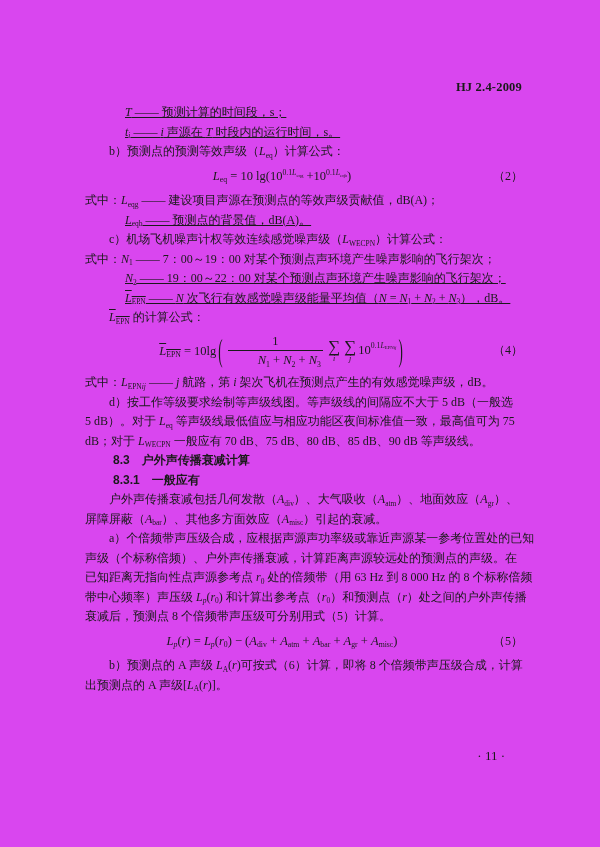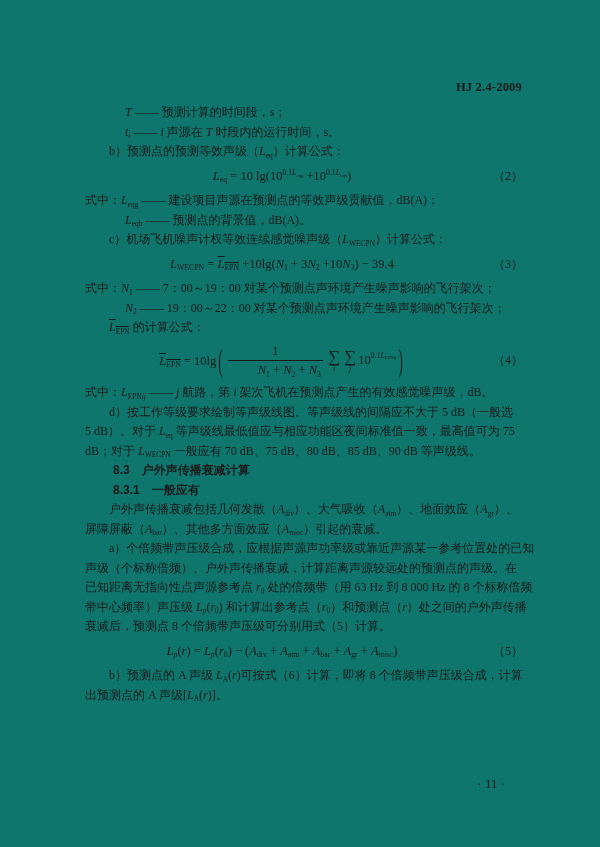--- a/index.html
+++ b/index.html
@@ -1,31 +1,31 @@
 <!DOCTYPE html>
 <html><head>
 <meta charset="utf-8">
 <style>
   html,body{margin:0;padding:0;background:#ffffff;}
   .page{
     width:600px;height:847px;position:relative;overflow:hidden;
-    background:#0f766e;color:#1a1a1a;
+    background:#d946ef;color:#1a1a1a;
     font-family:"Liberation Serif","DejaVu Serif",serif;
   }
   .header{
     position:absolute;top:80px;left:85px;right:78px;
     text-align:right;font-size:12.5px;font-weight:bold;letter-spacing:0.2px;
   }
   .content{
     position:absolute;top:103px;left:85px;width:438px;
     font-size:12px;line-height:19.5px;
   }
   .line{white-space:nowrap;}
   .ind2{text-indent:24px;}
-  .ind3{text-indent:40px;}
+  .ind3{text-indent:40px;text-decoration:underline;}
   .heading{
     font-weight:bold;
     font-family:"Liberation Sans","DejaVu Sans",sans-serif;
     font-size:12px;
     margin-left:28px;
   }
   .formula-row{display:flex;align-items:center;margin:5px 0;}
   .formula{flex:1;text-align:center;font-size:12.5px;}
   .eqnum{width:44px;text-align:right;font-size:12px;}
   i{font-style:italic;}
@@ -42,45 +42,42 @@
   .stk{
     display:inline-flex;flex-direction:column;align-items:center;
     vertical-align:middle;line-height:1;margin:0 2px;
   }
   .stk-sym{font-size:17px;}
   .stk-sub{font-size:8px;}
   .bigp{display:inline-flex;align-items:center;}
   .paren{display:inline-block;transform:scaleY(2.35);font-size:13px;margin:0 2px;}
   .footer{
     position:absolute;top:748px;left:0;right:95px;
-    text-align:right;font-size:13px;margin-top:28px;
+    text-align:right;font-size:13px;
   }
 </style>
 </head>
 <body>
 
 <div class="page">
   <div class="header">HJ 2.4-2009</div>
   <div class="content">
       <div class="line ind3"><i>T</i> —— 预测计算的时间段，s；</div>
       <div class="line ind3"><i>t</i><sub><i>i</i></sub> —— <i>i</i> 声源在 <i>T</i> 时段内的运行时间，s。</div>
       <div class="line ind2">b）预测点的预测等效声级（<i>L</i><sub>eq</sub>）计算公式：</div>
       <div class="formula-row">
         <div class="formula"><i>L</i><sub>eq</sub> = 10 lg(10<sup>0.1<i>L</i><sub>eqg</sub></sup> +10<sup>0.1<i>L</i><sub>eqb</sub></sup>)</div>
         <div class="eqnum">（2）</div>
       </div>
       <div class="line ind0">式中：<i>L</i><sub>eqg</sub> —— 建设项目声源在预测点的等效声级贡献值，dB(A)；</div>
       <div class="line ind3"><i>L</i><sub>eqb</sub> —— 预测点的背景值，dB(A)。</div>
       <div class="line ind2">c）机场飞机噪声计权等效连续感觉噪声级（<i>L</i><sub>WECPN</sub>）计算公式：</div>
-      <div class="formula-row">
-        <div class="formula"><i>L</i><sub>WECPN</sub> = <span class="ovl"><i>L</i><sub>EPN</sub></span> +10lg(<i>N</i><sub>1</sub> + 3<i>N</i><sub>2</sub> +10<i>N</i><sub>3</sub>) − 39.4</div>
-        <div class="eqnum">（3）</div>
-      </div>
       <div class="line ind0">式中：<i>N</i><sub>1</sub> —— 7：00～19：00 对某个预测点声环境产生噪声影响的飞行架次；</div>
       <div class="line ind3"><i>N</i><sub>2</sub> —— 19：00～22：00 对某个预测点声环境产生噪声影响的飞行架次；</div>
+      <div class="line ind3"><span class="ovl"><i>L</i><sub>EPN</sub></span> —— <i>N</i> 次飞行有效感觉噪声级能量平均值（<i>N</i> = <i>N</i><sub>1</sub> + <i>N</i><sub>2</sub> + <i>N</i><sub>3</sub>），dB。</div>
       <div class="line ind2"><span class="ovl"><i>L</i><sub>EPN</sub></span> 的计算公式：</div>
       <div class="formula-row">
         <div class="formula"><span class="ovl"><i>L</i><sub>EPN</sub></span> = 10lg<span class="bigp"><span class="paren">(</span><span class="frac">
               <span class="num">1</span>
               <span class="den"><i>N</i><sub>1</sub> + <i>N</i><sub>2</sub> + <i>N</i><sub>3</sub></span>
             </span><span class="stk">
               <span class="stk-sym">∑</span>
               <span class="stk-sub"><i>i</i></span>
             </span><span class="stk">
               <span class="stk-sym">∑</span>

